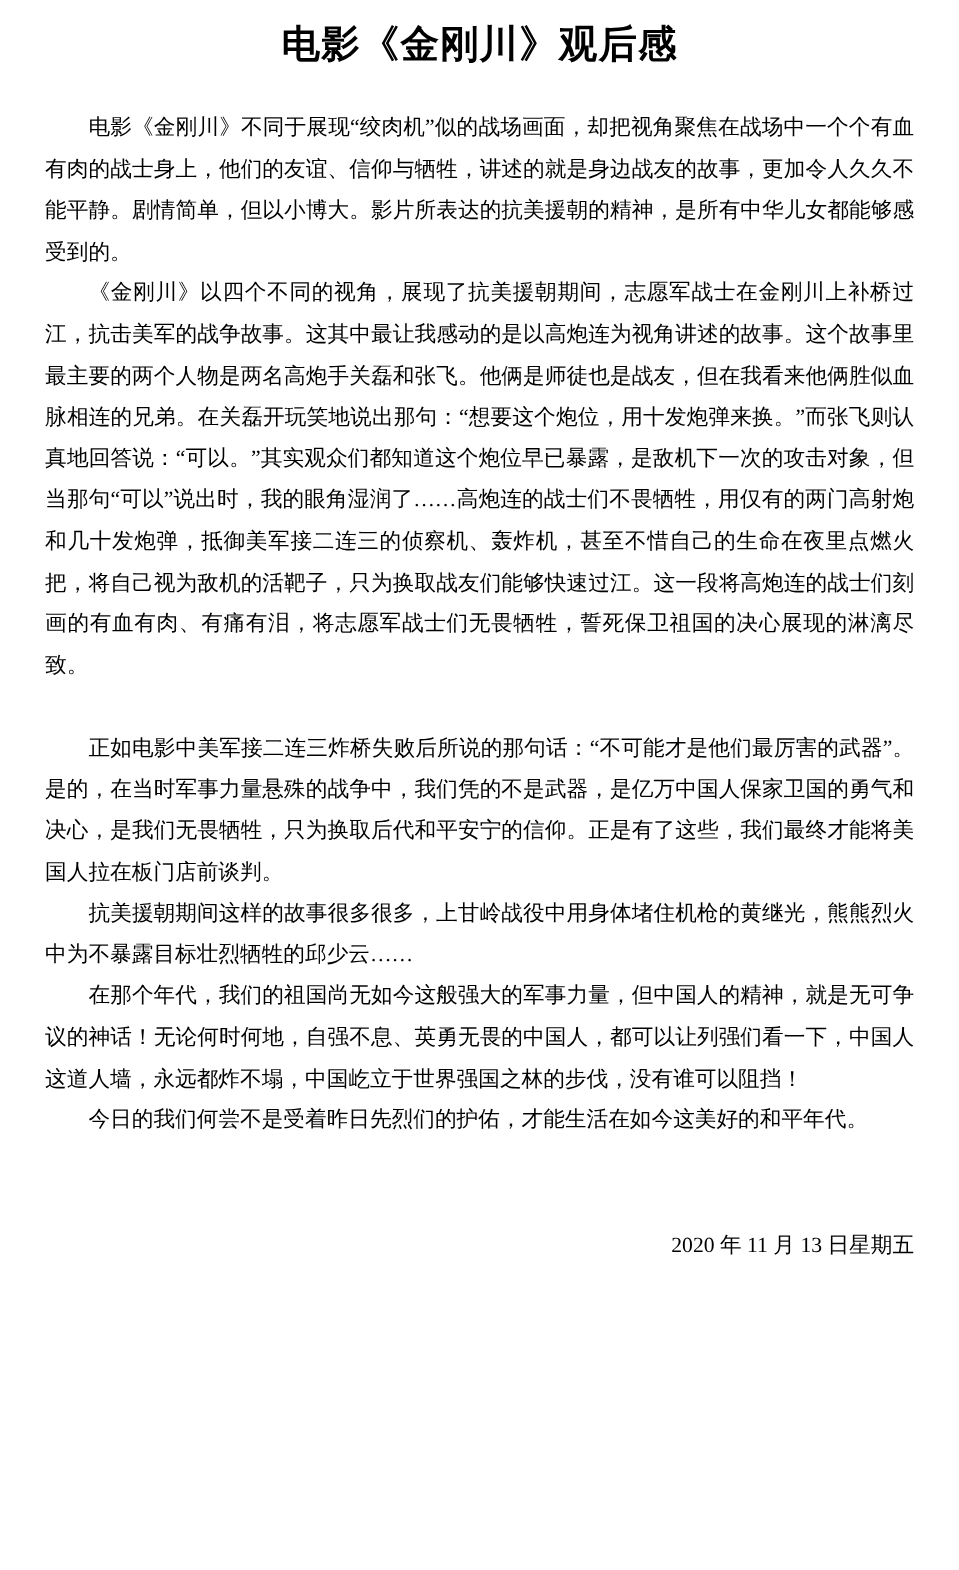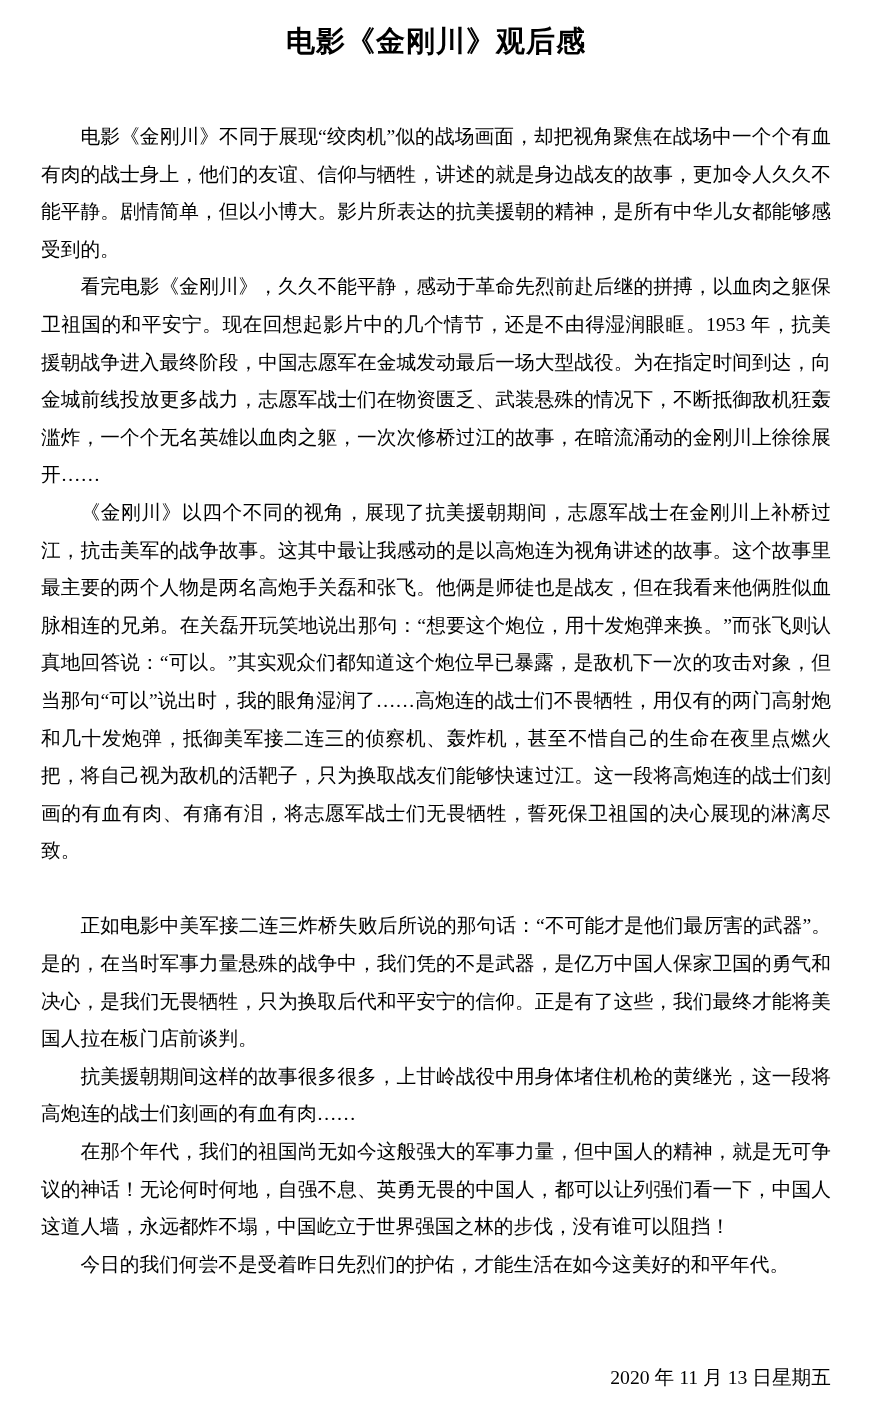--- a/index.html
+++ b/index.html
@@ -13,28 +13,28 @@
       width: 872px;
       height: 1427px;
       background: #ffffff;
       color: #000000;
       font-family: "Liberation Serif", "DejaVu Serif", serif;
       padding: 20px 41px 0 41px;
       overflow: hidden;
     }
     .doc-title {
       margin: 0;
-      font-size: 29px;
+      font-size: 35px;
       line-height: 42px;
       font-weight: bold;
       text-align: center;
       letter-spacing: 1px;
     }
     .content {
-      margin-top: 56px;
+      margin-top: 36px;
     }
     .para {
       margin: 0;
       font-size: 19.7px;
       line-height: 37.6px;
       text-align: justify;
       text-justify: inter-ideograph;
       text-indent: 2em;
       word-break: break-all;
       overflow-wrap: break-word;
@@ -52,24 +52,23 @@
   </style>
 </head>
 <body>
 
 <div class="page">
 
   <h1 class="doc-title">电影《金刚川》观后感</h1>
 
   <div class="content">
     <p class="para">电影《金刚川》不同于展现“绞肉机”似的战场画面，却把视角聚焦在战场中一个个有血有肉的战士身上，他们的友谊、信仰与牺牲，讲述的就是身边战友的故事，更加令人久久不能平静。剧情简单，但以小博大。影片所表达的抗美援朝的精神，是所有中华儿女都能够感受到的。</p>
-    <p class="para">看完电影《金刚川》，久久不能平静，感动于革命先烈前赴后继的拼搏，以血肉之躯保卫祖国的和平安宁。现在回想起影片中的几个情节，还是不由得湿润眼眶。1953 年，抗美援朝战争进入最终阶段，中国志愿军在金城发动最后一场大型战役。为在指定时间到达，向金城前线投放更多战力，志愿军战士们在物资匮乏、武装悬殊的情况下，不断抵御敌机狂轰滥炸，一个个无名英雄以血肉之躯，一次次修桥过江的故事，在暗流涌动的金刚川上徐徐展开……</p>
     <p class="para">《金刚川》以四个不同的视角，展现了抗美援朝期间，志愿军战士在金刚川上补桥过江，抗击美军的战争故事。这其中最让我感动的是以高炮连为视角讲述的故事。这个故事里最主要的两个人物是两名高炮手关磊和张飞。他俩是师徒也是战友，但在我看来他俩胜似血脉相连的兄弟。在关磊开玩笑地说出那句：“想要这个炮位，用十发炮弹来换。”而张飞则认真地回答说：“可以。”其实观众们都知道这个炮位早已暴露，是敌机下一次的攻击对象，但当那句“可以”说出时，我的眼角湿润了……高炮连的战士们不畏牺牲，用仅有的两门高射炮和几十发炮弹，抵御美军接二连三的侦察机、轰炸机，甚至不惜自己的生命在夜里点燃火把，将自己视为敌机的活靶子，只为换取战友们能够快速过江。这一段将高炮连的战士们刻画的有血有肉、有痛有泪，将志愿军战士们无畏牺牲，誓死保卫祖国的决心展现的淋漓尽致。</p>
     <p class="para gap-before">正如电影中美军接二连三炸桥失败后所说的那句话：“不可能才是他们最厉害的武器”。是的，在当时军事力量悬殊的战争中，我们凭的不是武器，是亿万中国人保家卫国的勇气和决心，是我们无畏牺牲，只为换取后代和平安宁的信仰。正是有了这些，我们最终才能将美国人拉在板门店前谈判。</p>
-    <p class="para">抗美援朝期间这样的故事很多很多，上甘岭战役中用身体堵住机枪的黄继光，这一段将高炮连的战士们刻画的有血有肉……</p>
+    <p class="para">抗美援朝期间这样的故事很多很多，上甘岭战役中用身体堵住机枪的黄继光，熊熊烈火中为不暴露目标壮烈牺牲的邱少云……</p>
     <p class="para">在那个年代，我们的祖国尚无如今这般强大的军事力量，但中国人的精神，就是无可争议的神话！无论何时何地，自强不息、英勇无畏的中国人，都可以让列强们看一下，中国人这道人墙，永远都炸不塌，中国屹立于世界强国之林的步伐，没有谁可以阻挡！</p>
     <p class="para">今日的我们何尝不是受着昨日先烈们的护佑，才能生活在如今这美好的和平年代。</p>
   </div>
 
   <div class="signature">
     <div>2020 年 11 月 13 日星期五</div>
   </div>
 
 </div>
 

